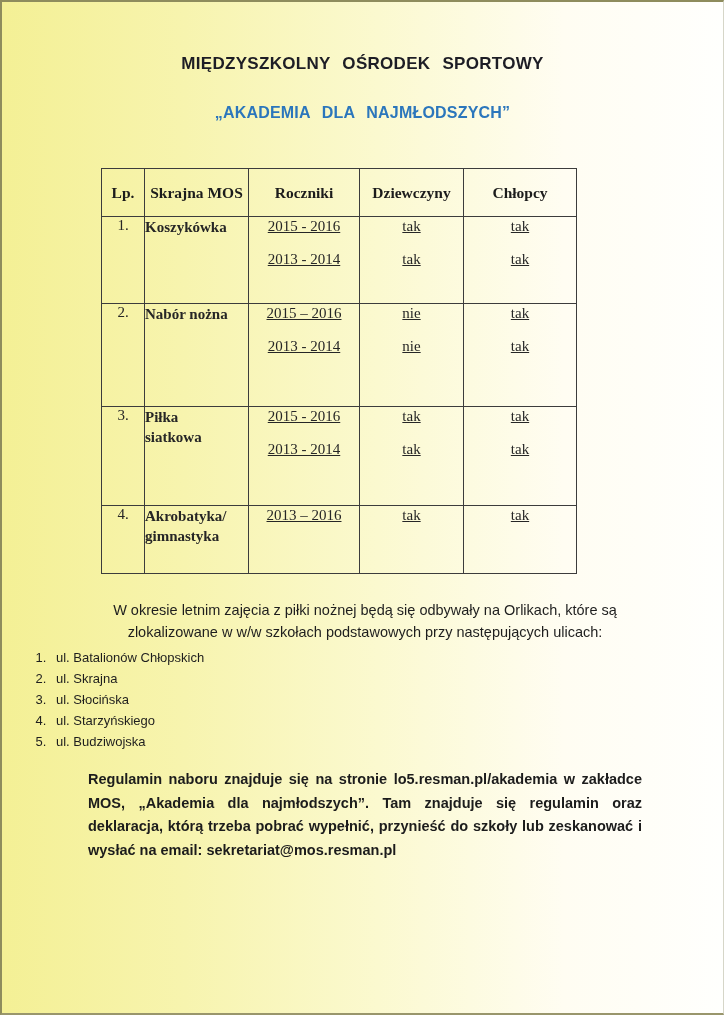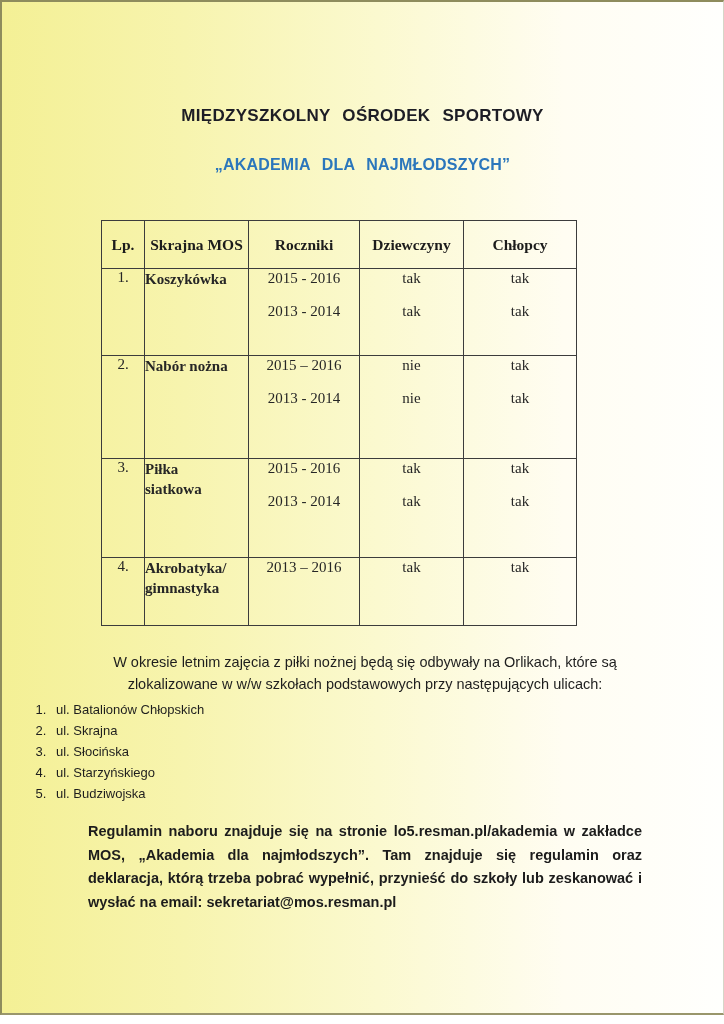--- a/index.html
+++ b/index.html
@@ -13,21 +13,21 @@
   .sheet{
     position:absolute;left:0;top:0;width:724px;height:1015px;
     box-sizing:border-box;
     border-style:solid;
     border-width:2px 1px 2px 2px;
     border-color:#8e8c5d #d6d6c8 #99966c #8e8c5d;
     background:linear-gradient(to right,#f4f095 0%,#f7f4ae 25%,#fbf9cf 52%,#fffdf2 78%,#fffffd 100%);
   }
   .heading-block{text-align:center;}
   .doc-title{
-    margin-top:104px;
+    margin-top:52px;
     font-size:17px;font-weight:bold;
     letter-spacing:.3px;word-spacing:7px;
     color:#1d1d25;
   }
   .doc-subtitle{
     margin-top:30px;
     font-size:16px;font-weight:bold;
     letter-spacing:.2px;word-spacing:7px;
     color:#2b76bc;
   }
@@ -62,21 +62,21 @@
   tr.r2 td{height:102px;}
   tr.r3 td{height:98px;}
   tr.r4 td{height:67px;}
   td.lp{ text-align:center; font-size:15px; padding-top:16px;}
   td.sekcja{
     padding:16px 4px 0 12px;
     font-size:15px;font-weight:bold;
     white-space:pre-line;
     line-height:20px;
   }
-  td.vals{text-align:center;font-size:15px;padding-top:16px;}
+  td.vals{text-align:center;font-size:15px;padding-top:16px;text-decoration:underline;}
   td.vals .vline{line-height:19px;margin-bottom:14px;}
   .info-para{
     margin:26px 0 0 86px;
     width:554px;
     font-size:14.5px;line-height:21.5px;
     color:#1e1e1e;
     text-align:center;
   }
   ol.streets{
     margin:4px 0 0 0;

